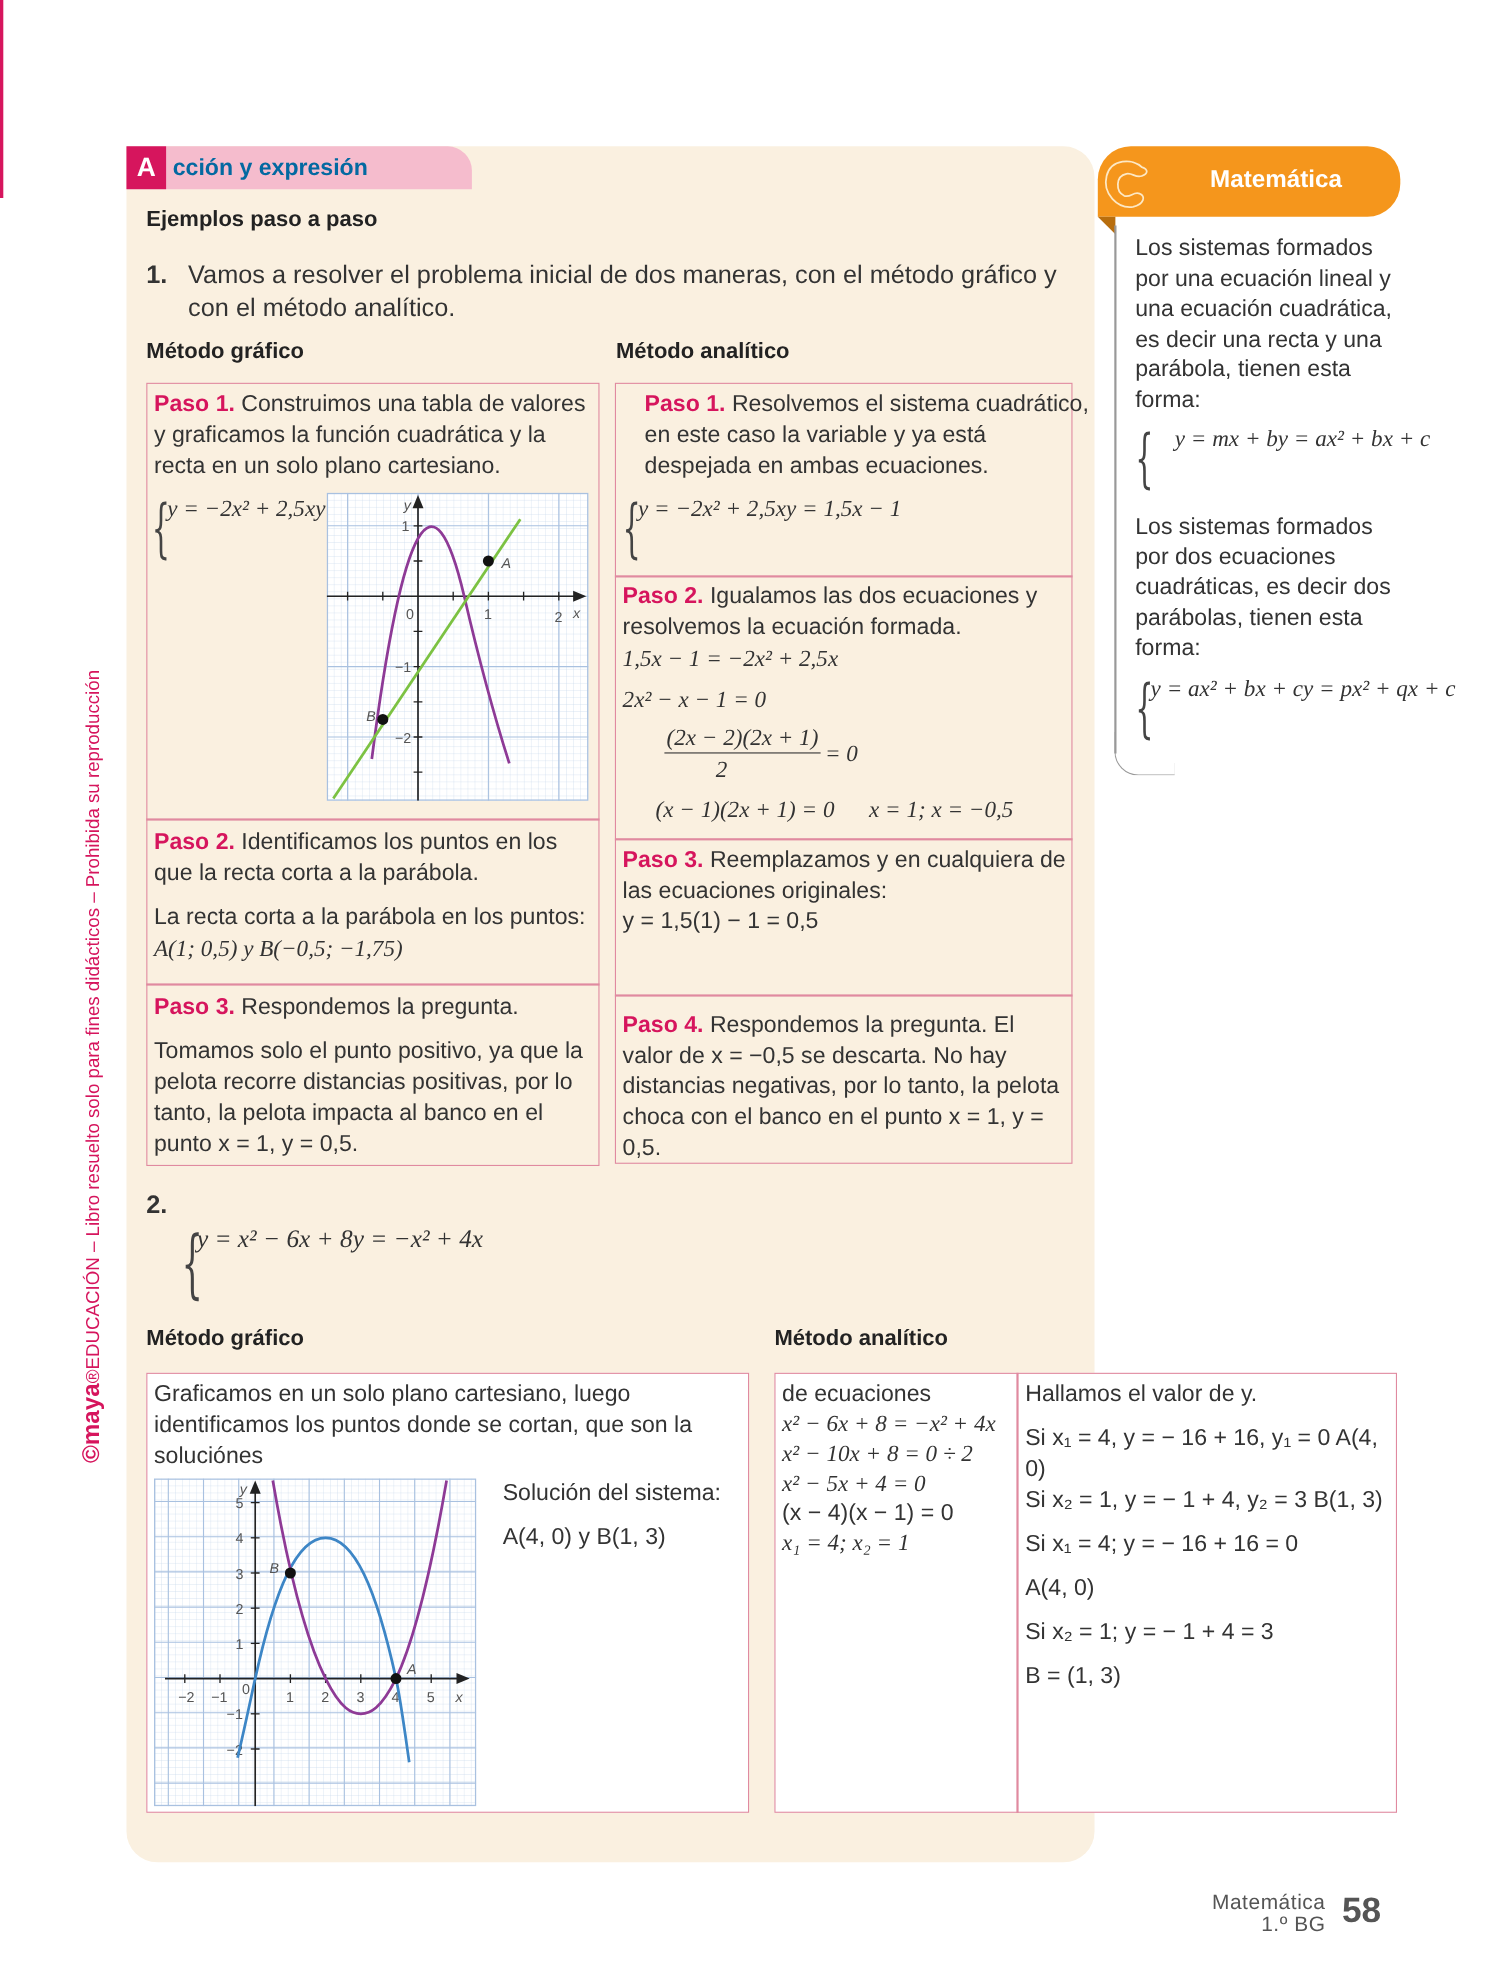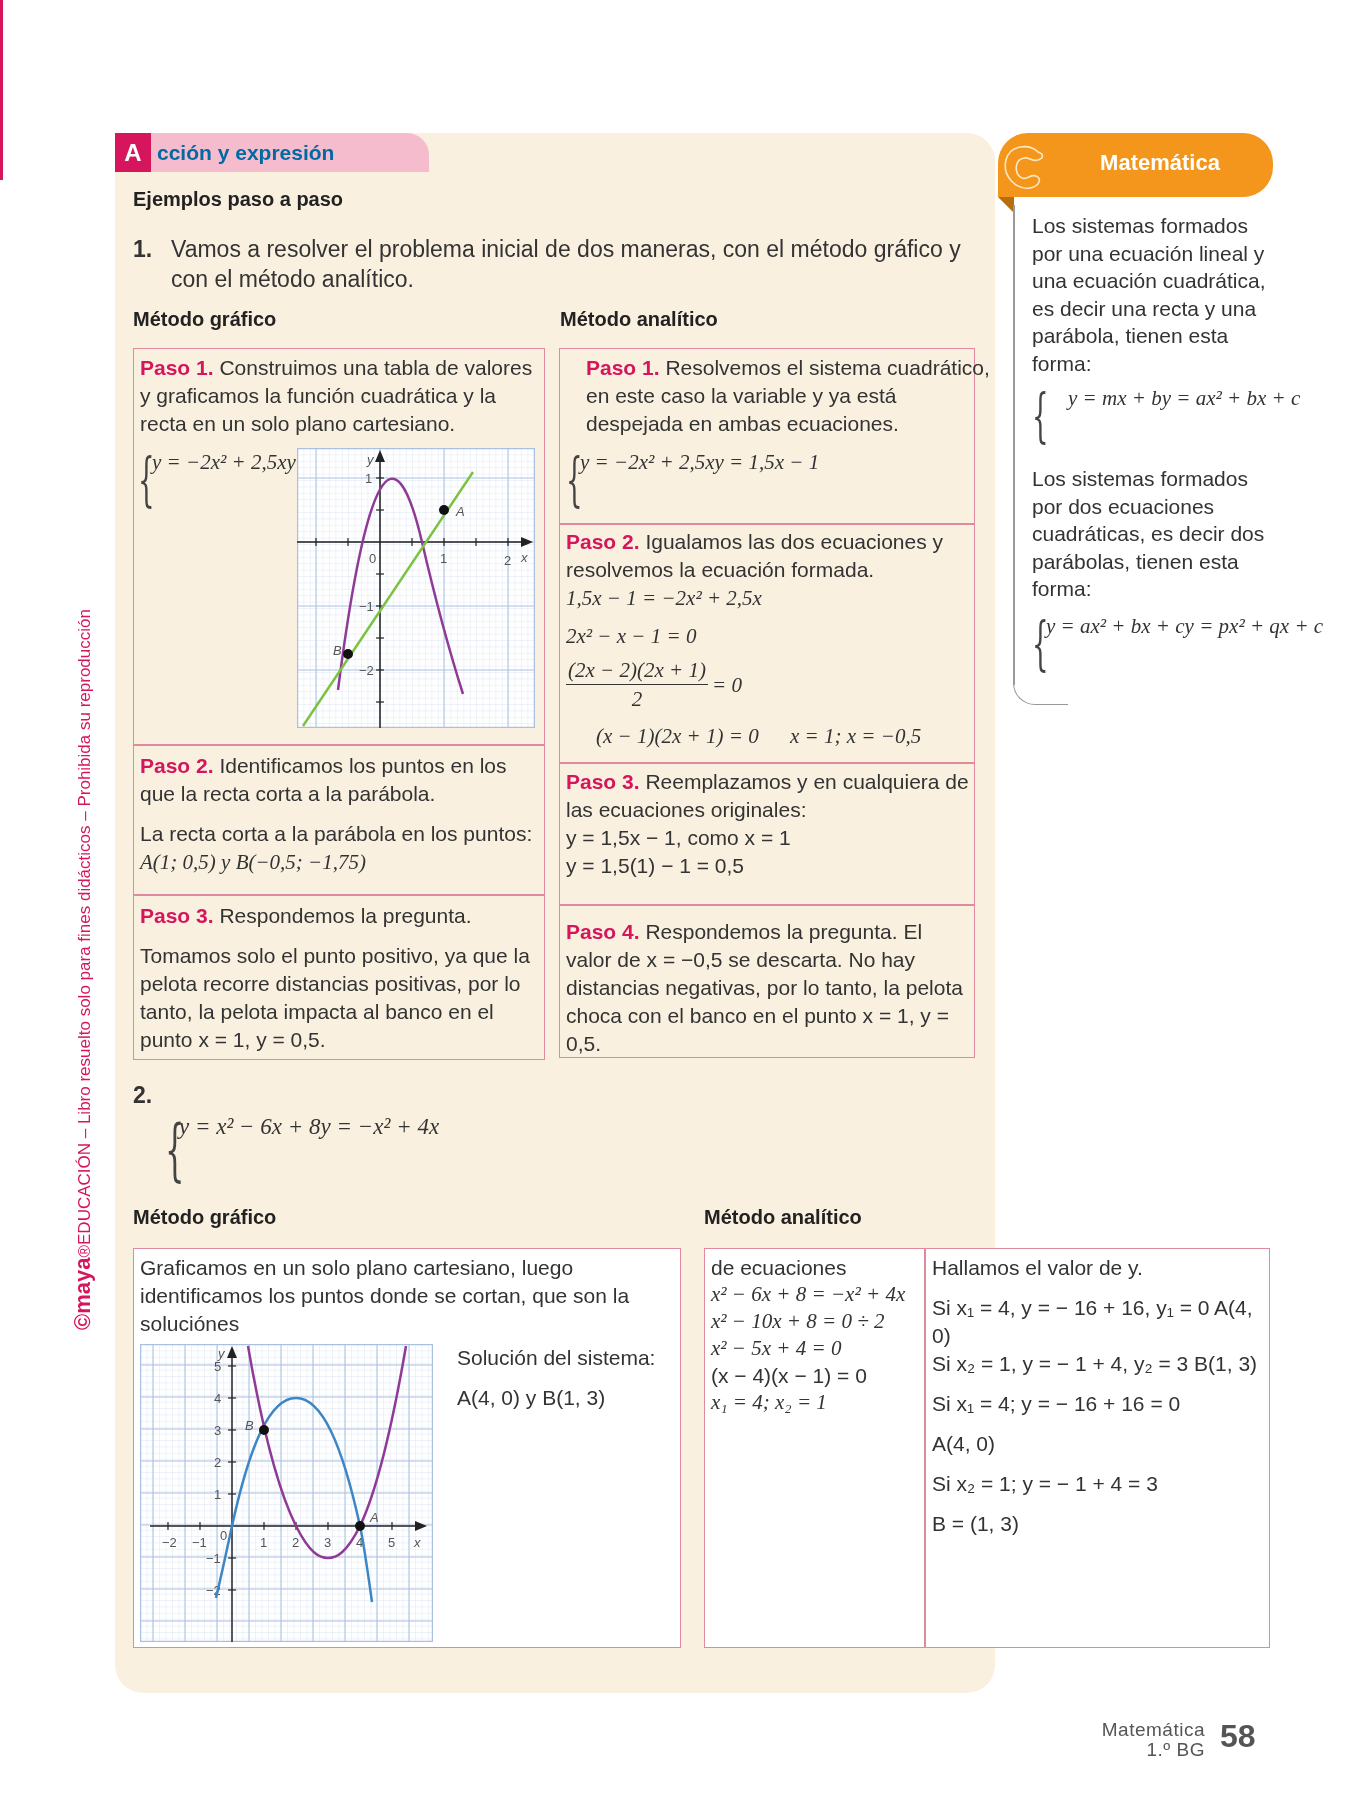--- a/index.html
+++ b/index.html
@@ -162,34 +162,33 @@
 </div>
 
 <div class="abs divider" style="left:559px; top:523px; width:416px;"></div>
 <div class="abs body-t" style="left:566px; top:528px; width:404px;">
   <span class="paso">Paso 2.</span><span> Igualamos las dos ecuaciones y resolvemos la ecuación formada.</span>
 </div>
 <div class="abs body-t i" style="left:566px; top:584px;">1,5x − 1 = −2x² + 2,5x</div>
 <div class="abs body-t i" style="left:566px; top:622px;">2x² − x − 1 = 0</div>
 <div class="abs body-t i" style="left:566px; top:656px; display:flex; align-items:center;">
   <div style="display:flex; flex-direction:column; align-items:center;">
-    <div style="border-bottom:1.5px solid #333; padding:0 2px;">(2x − 2)(2x + 1)</div>
+    <div style="border-bottom:1.5px solid #333; padding:0 2px;margin-left:38px;">(2x − 2)(2x + 1)</div>
     <div>2</div>
   </div>
   <div style="margin-left:4px;">= 0</div>
 </div>
 <div class="abs body-t i" style="left:596px; top:722px;">(x − 1)(2x + 1) = 0</div>
 <div class="abs body-t i" style="left:790px; top:722px;">x = 1; x = −0,5</div>
 
 <div class="abs divider" style="left:559px; top:762px; width:416px;"></div>
 <div class="abs body-t" style="left:566px; top:768px; width:404px;">
   <span class="paso">Paso 3.</span><span> Reemplazamos y en cualquiera de las ecuaciones originales:</span>
 </div>
 <div class="abs body-t" style="left:566px; top:824px; width:404px;">
-  <div>y = 1,5x − 1, como x = 1</div>
   <div>y = 1,5(1) − 1 = 0,5</div>
 </div>
 
 <div class="abs divider" style="left:559px; top:904px; width:416px;"></div>
 <div class="abs body-t" style="left:566px; top:918px; width:404px;">
   <span class="paso">Paso 4.</span><span> Respondemos la pregunta. El valor de x = −0,5 se descarta. No hay distancias negativas, por lo tanto, la pelota choca con el banco en el punto x = 1, y = 0,5.</span>
 </div>
 
 <div class="abs big-t" style="left:133px; top:1080px; width:850px; display:flex;">
   <span style="font-weight:bold; width:38px; flex:none;">2.</span>

